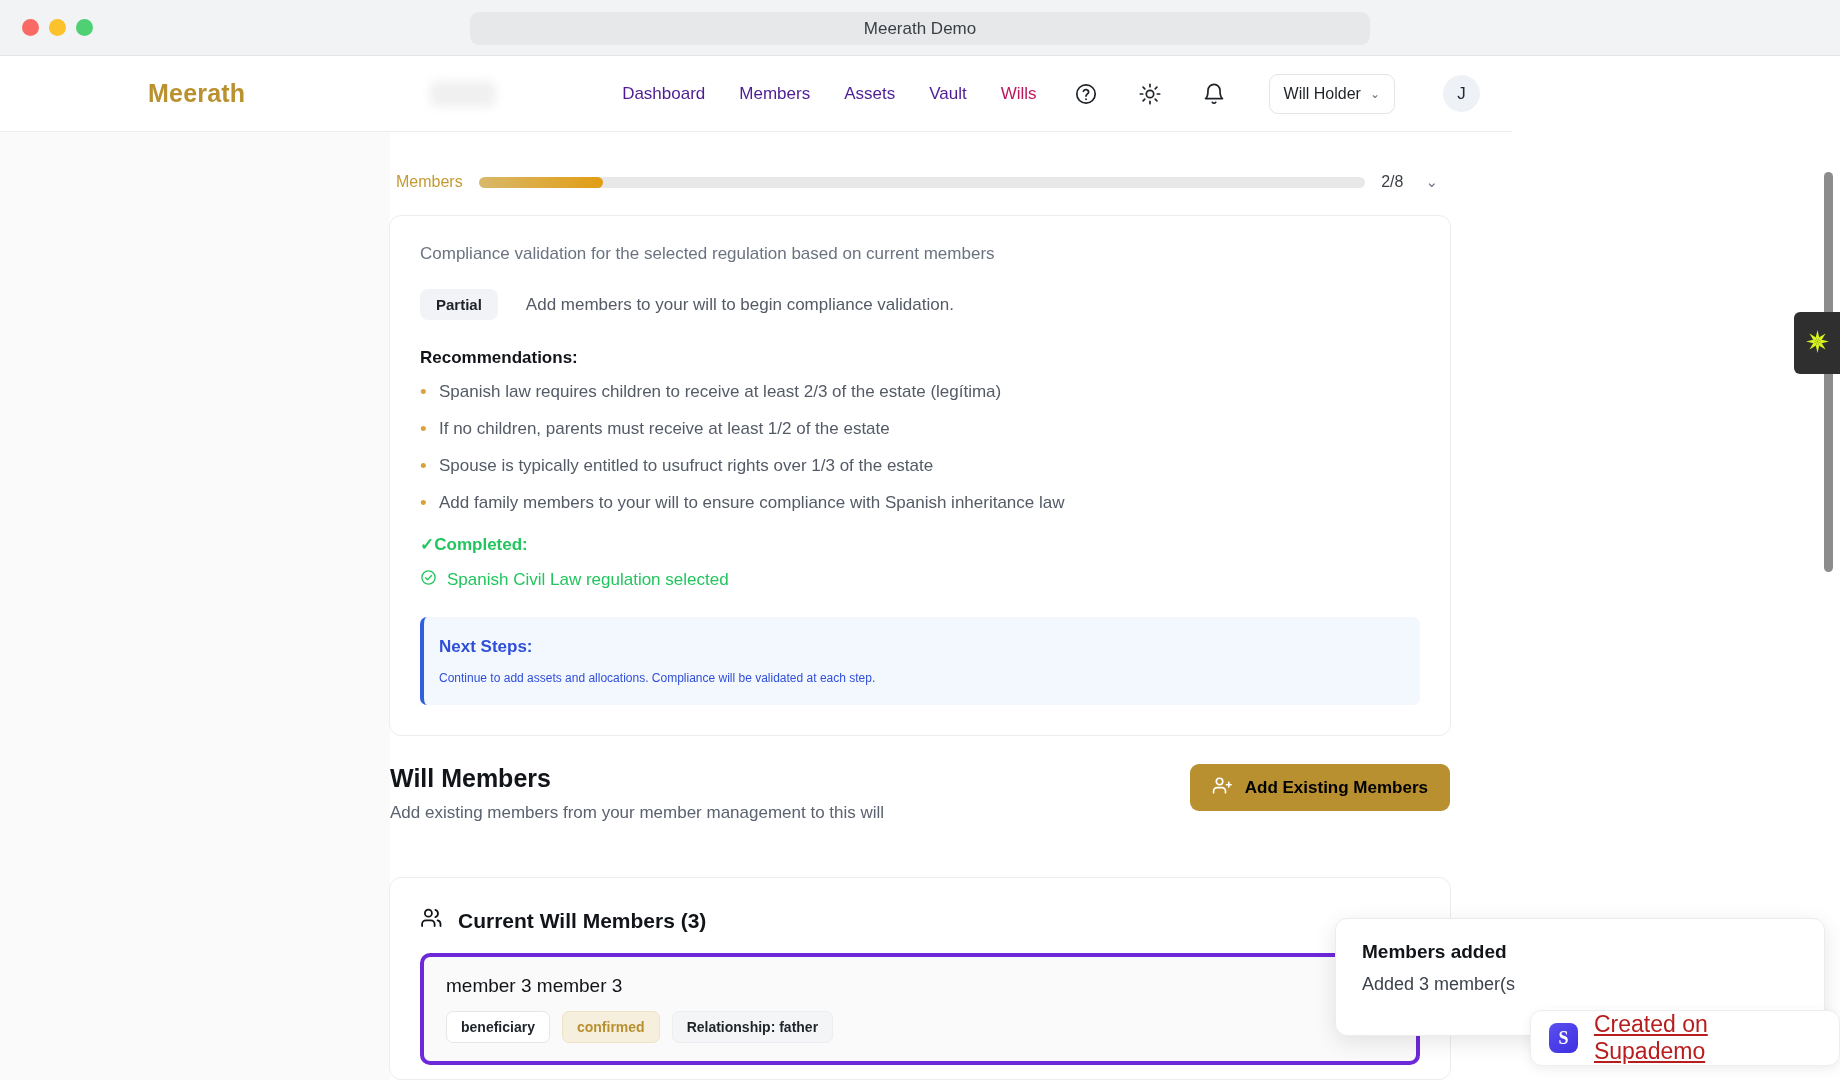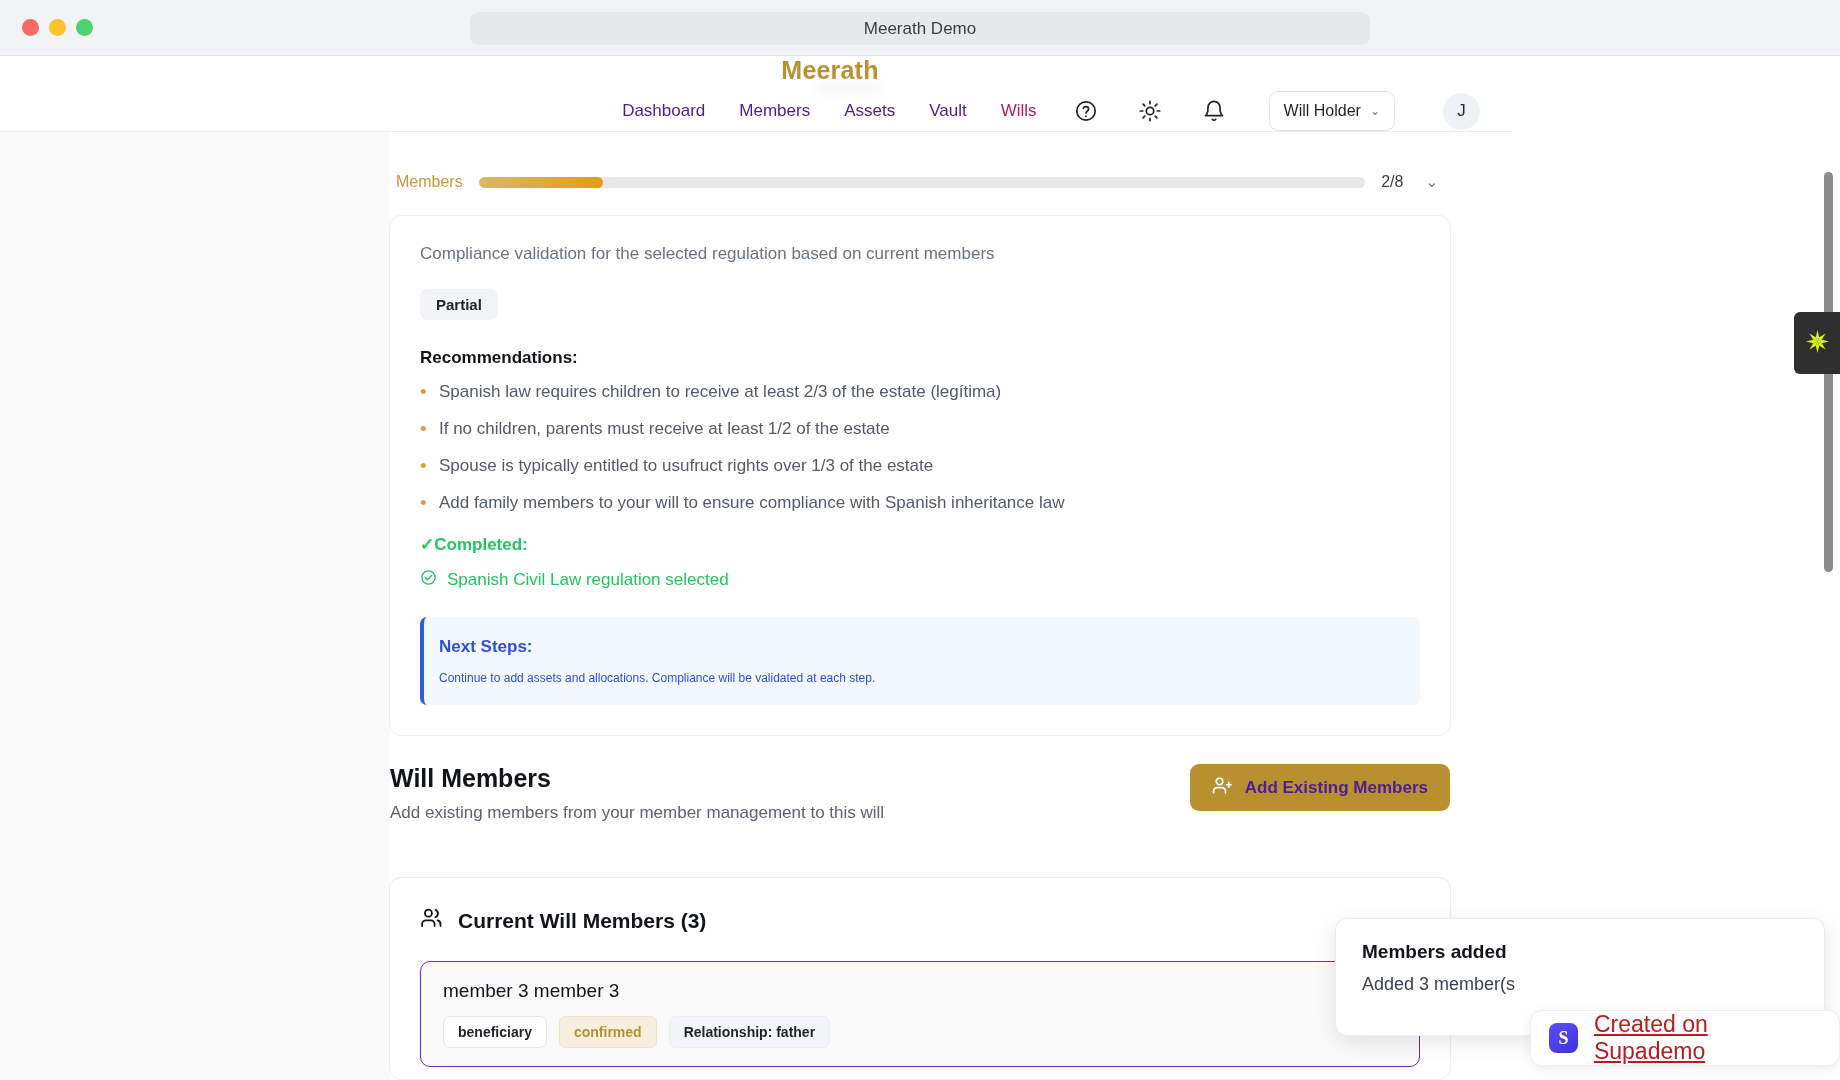--- a/index.html
+++ b/index.html
@@ -30,21 +30,21 @@
     display: flex; align-items: center; justify-content: center;
   }
   .url-bar-text { font-size: 17px; color: #3b3f45; }
 
   
   .app-nav {
     position: absolute; top: 56px; left: 0;
     width: 1512px; height: 76px;
     background: #ffffff;
     border-bottom: 1px solid #ececec;
-    display: flex; align-items: center; flex-direction: column;
+    display: flex; align-items: center;
   }
   .brand {
     margin-left: 148px;
     font-size: 25px; font-weight: bold;
     color: #b9912f; letter-spacing: .2px;
   }
   .blurred-logo {
     margin-left: 185px;
     width: 66px; height: 26px;
     background: #f0f0f0; border-radius: 7px;
@@ -162,43 +162,43 @@
   
   .wm-header {
     position: absolute; left: 0; top: 632px;
     width: 1060px;
     display: flex; align-items: flex-start; justify-content: space-between;
   }
   .wm-title { font-size: 25px; font-weight: bold; color: #111418; }
   .wm-sub { margin-top: 10px; font-size: 17px; color: #5b6270; }
   .btn-add {
     display: flex; align-items: center; gap: 12px;
-    background: #b8902f; color: #4c1d95;
+    background: #b8902f; color: #000000;
     border: none; border-radius: 9px;
     height: 47px; padding: 0 22px;
     font-size: 17px; font-weight: bold;
     font-family: "Liberation Sans", sans-serif;
   }
 
   
   .cm-card {
     position: absolute; left: -1px; top: 745px;
     width: 1062px; height: 203px;
     background: #ffffff;
     border: 1px solid #ededed;
     border-radius: 12px;
     padding: 28px 30px;
   }
   .cm-title {
     display: flex; align-items: center; gap: 14px;
     font-size: 21px; font-weight: bold; color: #111418;
   }
   .member-row {
-    margin-top: 26px;
-    background: #fafafa; border: 1px solid #6d28d9; border-radius: 10px;
+    margin-top: 18px;
+    background: #fafafa; border: 4px solid #6d28d9; border-radius: 10px;
     padding: 18px 22px;
     width: 1000px;
     position: relative;
   }
   .member-name { font-size: 19px; color: #111418; }
   .chips { margin-top: 14px; display: flex; align-items: center; gap: 12px; }
   .chip {
     font-size: 14px; padding: 7px 14px; border-radius: 7px;
     background: #ffffff; border: 1px solid #e6e6e6; color: #1f2328;
     font-weight: bold;
@@ -331,20 +331,21 @@
         <span class="progress-count">2/8</span>
         <span class="progress-chev">⌄</span>
       </div>
     </div>
 
     <div class="compliance-card">
       <div class="comp-subtitle">Compliance validation for the selected regulation based on current members</div>
 
       <div class="status-row">
         <span class="badge-partial">Partial</span>
+        <span class="status-text">Add members to your will to begin compliance validation.</span>
       </div>
 
       <div class="rec-title">Recommendations:</div>
       <ul class="rec-list">
         <li>Spanish law requires children to receive at least 2/3 of the estate (legítima)</li>
         <li>If no children, parents must receive at least 1/2 of the estate</li>
         <li>Spouse is typically entitled to usufruct rights over 1/3 of the estate</li>
         <li>Add family members to your will to ensure compliance with Spanish inheritance law</li>
       </ul>
 

